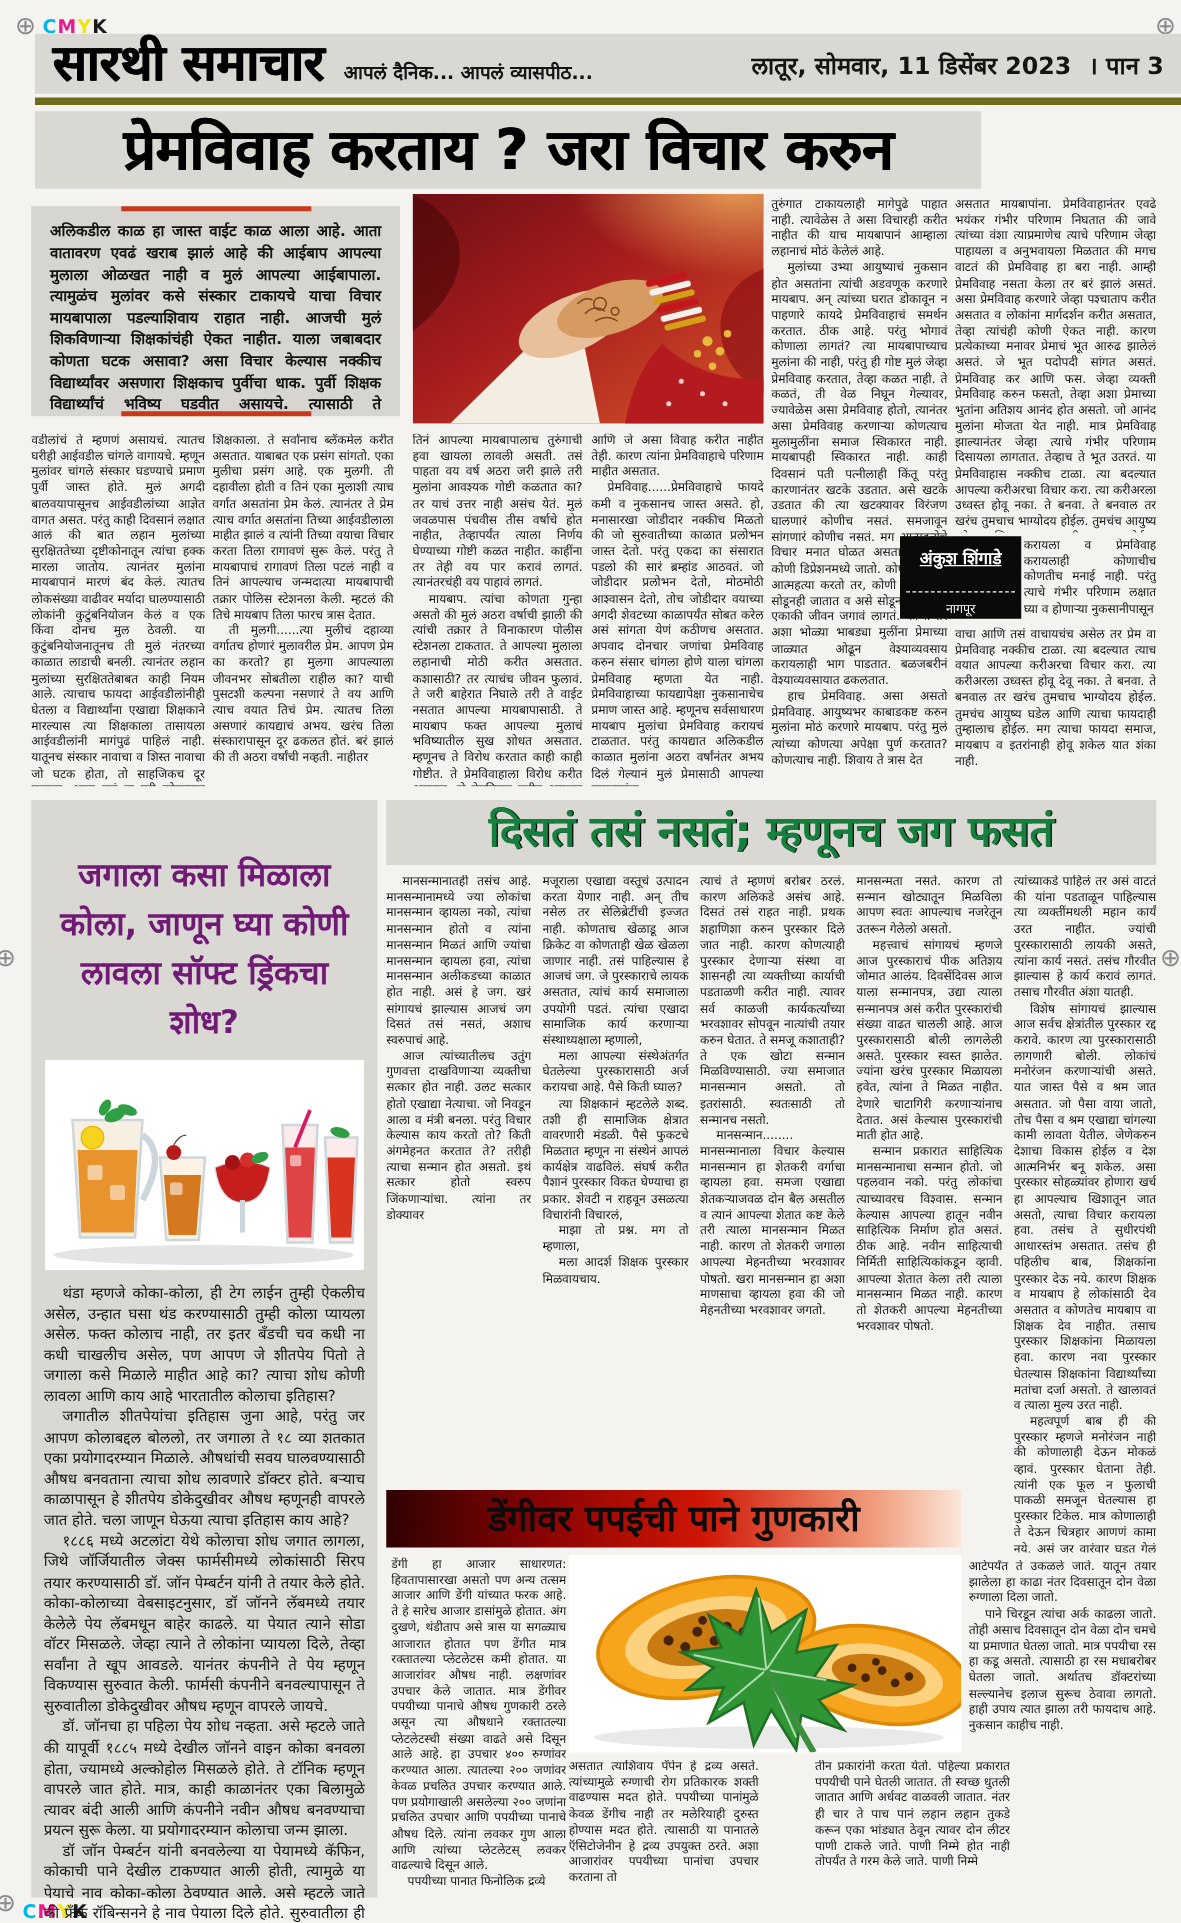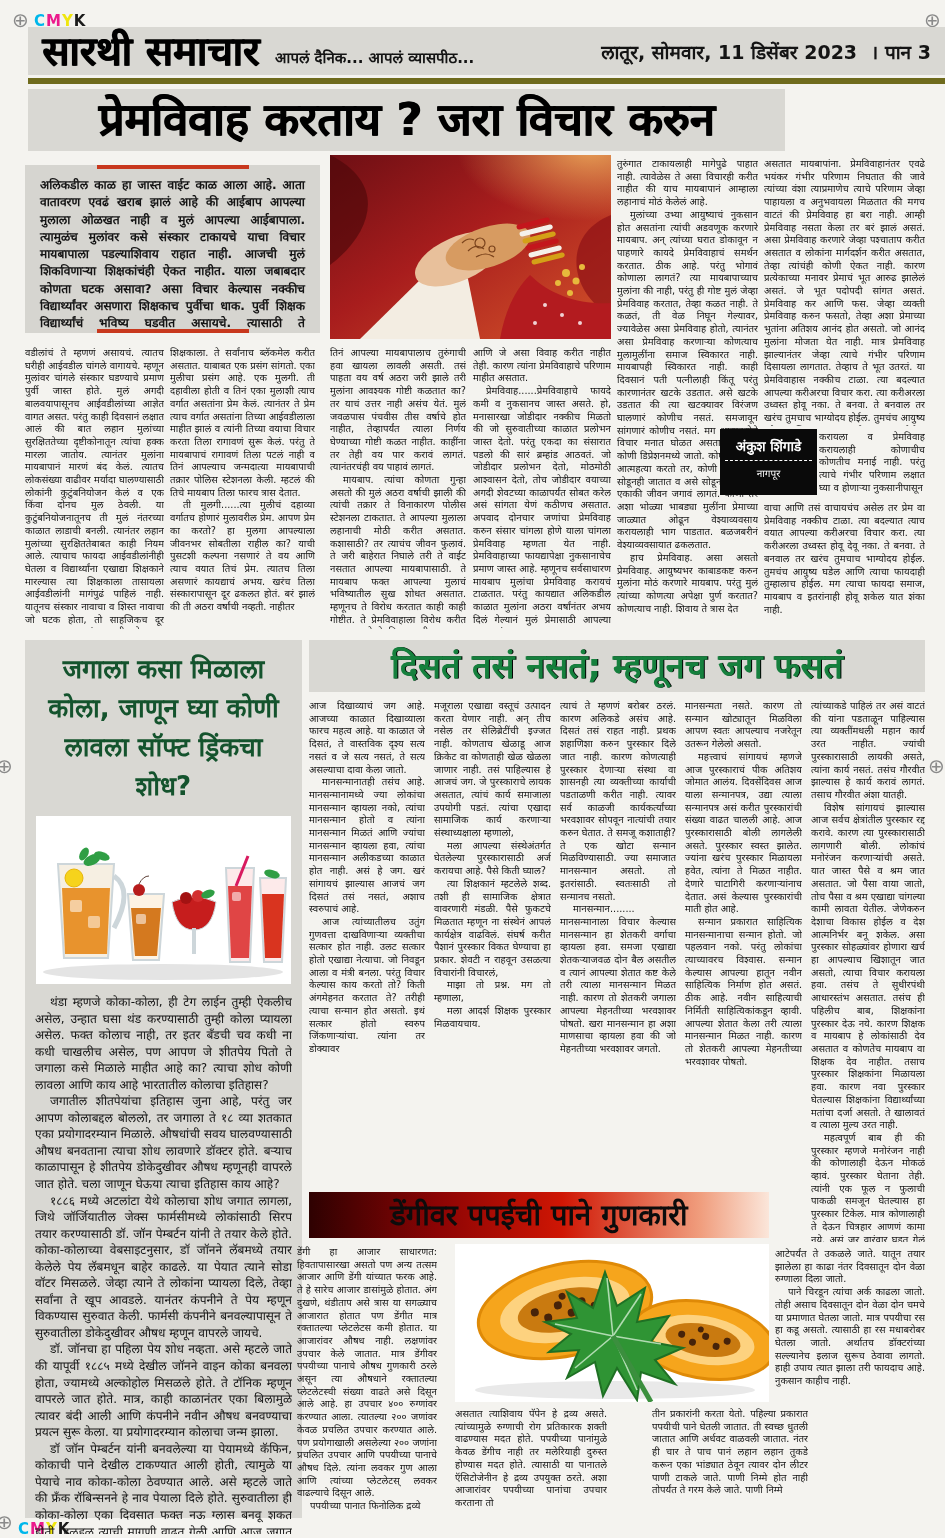--- a/index.html
+++ b/index.html
@@ -43,42 +43,42 @@
   #a1c1{left:8px;top:192px;width:139px;height:282px;}
   #a1c2{left:153px;top:192px;width:145px;height:282px;}
   #a1c3{left:313px;top:192px;width:136px;height:282px;}
   #a1c4{left:456px;top:192px;width:138px;height:282px;}
   #a1c5{left:600px;top:3px;width:141px;height:471px;}
   #a1c6{left:747px;top:3px;width:161px;height:268px;}
   #a1c6side{left:802px;top:276px;width:106px;height:66px;}
   #a1c6b{left:747px;top:347px;width:161px;height:127px;}
   #author-box{left:703px;top:274px;width:97px;height:66px;background:#0a0a0a;color:#fff;text-align:center;
     z-index:4;box-sizing:border-box;padding-top:8px;}
-  #author-box .nm{font-size:13.5px;font-weight:bold;border-bottom:1px dashed #fff;margin:0 5px;padding-bottom:5px;}
+  #author-box .nm{font-size:13.5px;font-weight:bold;border-bottom:1px dashed #fff;margin:0 5px;padding-bottom:18px;text-decoration:underline;}
   #author-box .pl{font-size:10px;padding-top:5px;text-align:center;}
   
   #section2{left:17px;top:640px;width:911px;height:882px;}
   #cola-box{left:8px;top:0;width:277px;height:878px;background:#d9d8d3;box-sizing:border-box;padding:8px 10px;}
-  #cola-head{font-size:26px;line-height:1.5;font-weight:bold;text-align:center;color:#14532d;padding:2px 0 10px;}
+  #cola-head{font-size:26px;line-height:1.5;font-weight:bold;text-align:center;color:#701a75;padding:2px 0 10px;margin-top:32px;}
   #photo2{position:relative;width:255px;height:168px;margin:0 auto;}
   #cola-body{margin-top:10px;font-size:12px;line-height:1.38;text-align:justify;overflow:hidden;height:540px;}
   #cola-body p{margin:0;text-indent:15px;}
   #mid-band{left:292px;top:0;width:616px;height:52px;}
   #mid-band h2{margin:0;font-size:34px;line-height:52px;text-align:center;font-weight:bold;color:#15803d;
     text-shadow:1px 0 #000;}
   #m1{left:292px;top:60px;width:116px;height:482px;}
   #m2{left:417px;top:60px;width:117px;height:482px;}
   #m3{left:543px;top:60px;width:116px;height:482px;}
   #m4{left:668px;top:60px;width:117px;height:482px;}
   #m5{left:794px;top:60px;width:114px;height:542px;}
   #dengue-bar{left:292px;top:552px;width:460px;height:46px;
     background:linear-gradient(90deg,#2e0101 0%,#8c0404 28%,#cf1604 55%,#f09d7d 85%,#fbe6da 100%);}
   #dengue-bar h2{margin:0;font-size:29px;line-height:46px;text-align:center;font-weight:bold;color:#0c0c0c;}
   #photo3{left:438px;top:604px;width:314px;height:158px;}
-  #d1{left:280px;top:606px;width:140px;height:272px;}
+  #d1{left:296px;top:606px;width:140px;height:272px;}
   #d2{left:438px;top:768px;width:152px;height:110px;}
   #d3{left:596px;top:768px;width:156px;height:110px;margin-left:39px;}
   #d4{left:758px;top:608px;width:150px;height:270px;}
 </style>
 </head>
 <body>
 
 <span class="regmark" style="left:12px;top:10px;">⊕</span>
 <span class="cmyk" style="left:34px;top:12px;"><b class="c">C</b><b class="m">M</b><b class="y">Y</b><b class="k">K</b></span>
 <span class="regmark" style="left:924px;top:10px;">⊕</span>
@@ -238,21 +238,20 @@
       <p>डॉ. जॉनचा हा पहिला पेय शोध नव्हता. असे म्हटले जाते की यापूर्वी १८८५ मध्ये देखील जॉनने वाइन कोका बनवला होता, ज्यामध्ये अल्कोहोल मिसळले होते. ते टॉनिक म्हणून वापरले जात होते. मात्र, काही काळानंतर एका बिलामुळे त्यावर बंदी आली आणि कंपनीने नवीन औषध बनवण्याचा प्रयत्न सुरू केला. या प्रयोगादरम्यान कोलाचा जन्म झाला.</p>
       <p>डॉ जॉन पेम्बर्टन यांनी बनवलेल्या या पेयामध्ये कॅफिन, कोकाची पाने देखील टाकण्यात आली होती, त्यामुळे या पेयाचे नाव कोका-कोला ठेवण्यात आले. असे म्हटले जाते की फ्रँक रॉबिन्सनने हे नाव पेयाला दिले होते. सुरुवातीला ही कोका-कोला एका दिवसात फक्त नऊ ग्लास बनवू शकत होती. हळूहळू त्याची मागणी वाढत गेली आणि आज जगात कोट्यवधी बाटल्या विकल्या जातात.</p>
       <p>भारतात कोका-कोलाची विक्री १९४९ मध्ये सुरू झाली. त्यावेळी भारतातील ही एकमेव कंपनी होती. प्युरड्रिंक त्या वेळी त्याचे उत्पादन करत असे, १९७७ मध्ये कंपनीने आपला व्यवसाय दुमडला, कारण परकीय चलन कायद्यानुसार, तिला भारतीय उपकंपनीला अधिक हिस्सा द्यायचा होता. यानंतर कॅम्पा कोला सुरू करण्यात आला. स्पर्धेअभावी ते बाजारात आले. ९० च्या दशकात कौटुंबिक वादामुळे हा बँड देखील गायब झाला, त्यानंतर पेप्सीकोने भारतात प्रवेश केला, १९९१ नंतर कोका-कोलाने पुन्हा भारतात आपली उत्पादने विकण्यास सुरुवात केली.</p>
     </div>
   </div>
 
   <div id="mid-band" class="abs band">
     <h2>दिसतं तसं नसतं; म्हणूनच जग फसतं</h2>
   </div>
   <div id="m1" class="col btxt">
-    <p class="ni">आज दिखाव्याचं जग आहे. आजच्या काळात दिखाव्याला फारच महत्व आहे. या काळात जे दिसतं, ते वास्तविक दृश्य सत्य नसतं व जे सत्य नसतं, ते सत्य असल्याचा दावा केला जातो.</p>
     <p>मानसन्मानातही तसंच आहे. मानसन्मानामध्ये ज्या लोकांचा मानसन्मान व्हायला नको, त्यांचा मानसन्मान होतो व त्यांना मानसन्मान मिळतं आणि ज्यांचा मानसन्मान व्हायला हवा, त्यांचा मानसन्मान अलीकडच्या काळात होत नाही. असं हे जग. खरं सांगायचं झाल्यास आजचं जग दिसतं तसं नसतं, अशाच स्वरुपाचं आहे.</p>
     <p>आज त्यांच्यातीलच उतुंग गुणवत्ता दाखविणाऱ्या व्यक्तीचा सत्कार होत नाही. उलट सत्कार होतो एखाद्या नेत्याचा. जो निवडून आला व मंत्री बनला. परंतु विचार केल्यास काय करतो तो? किती अंगमेहनत करतात ते? तरीही त्याचा सन्मान होत असतो. इथं सत्कार होतो स्वरुप जिंकणाऱ्यांचा. त्यांना तर डोक्यावर</p>
   </div>
   <div id="m2" class="col btxt">
     <p class="ni">मजूराला एखाद्या वस्तूचं उत्पादन करता येणार नाही. अन् तीच नसेल तर सेलिब्रेटींची इज्जत नाही. कोणताच खेळाडू आज क्रिकेट वा कोणताही खेळ खेळला जाणार नाही. तसं पाहिल्यास हे आजचं जग. जे पुरस्काराचे लायक असतात, त्यांचं कार्य समाजाला उपयोगी पडतं. त्यांचा एखादा सामाजिक कार्य करणाऱ्या संस्थाध्यक्षाला म्हणालो,</p>
     <p>मला आपल्या संस्थेअंतर्गत घेतलेल्या पुरस्कारासाठी अर्ज करायचा आहे. पैसे किती घ्याल?</p>
     <p>त्या शिक्षकानं म्हटलेले शब्द. तशी ही सामाजिक क्षेत्रात वावरणारी मंडळी. पैसे फुकटचे मिळतात म्हणून ना संस्थेनं आपलं कार्यक्षेत्र वाढविलं. संघर्ष करीत पैशानं पुरस्कार विकत घेण्याचा हा प्रकार. शेवटी न राहवून उसळत्या विचारांनी विचारलं,</p>
     <p>माझा तो प्रश्न. मग तो म्हणाला,</p>
     <p>मला आदर्श शिक्षक पुरस्कार मिळवायचाय.</p>
   </div>

